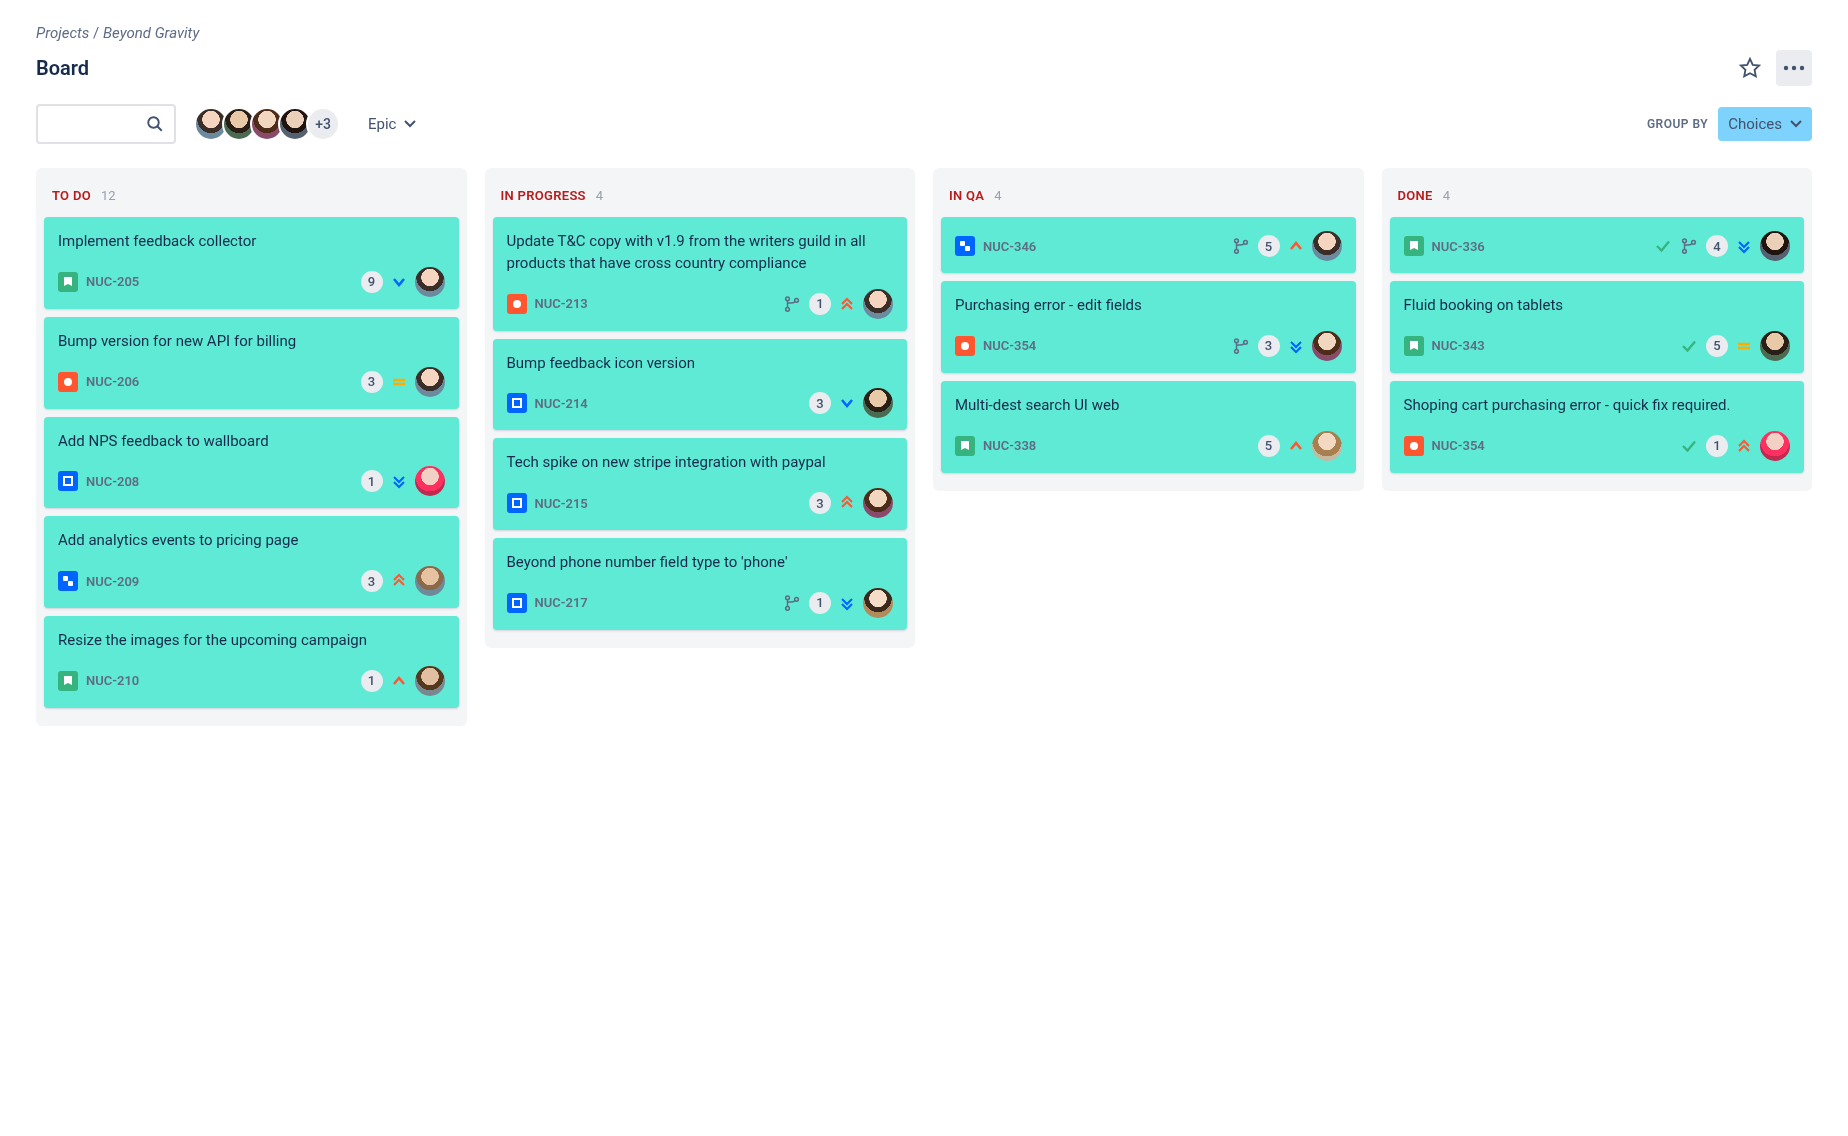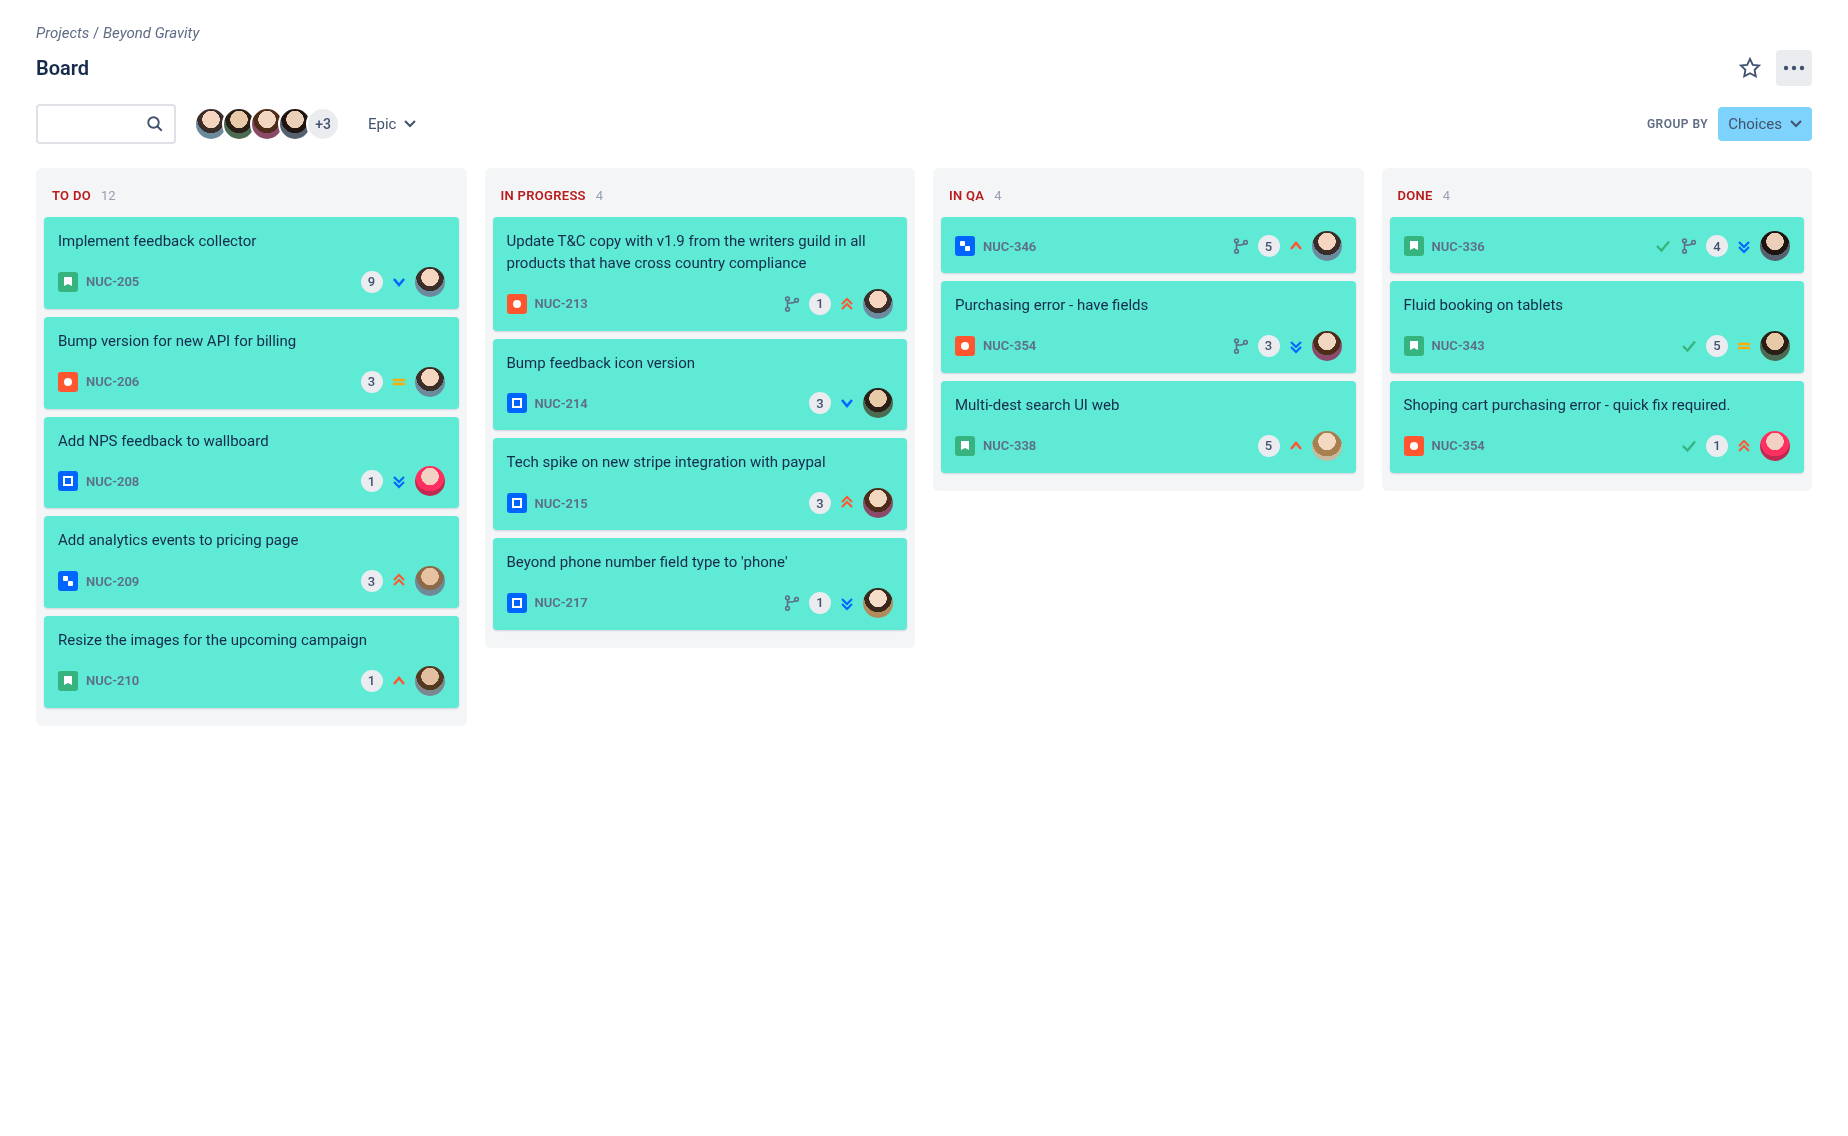--- a/index.html
+++ b/index.html
@@ -380,21 +380,21 @@
             <span>
               <svg width="16" height="16" viewBox="0 0 16 16" fill="none" stroke="#FF5630" stroke-width="2.5">
                 <polyline points="3 11 8 5 13 11"></polyline>
               </svg>
             </span>
             <span class="avatar av1"></span>
           </div>
       </div>
       </div>
       <div class="card">
-      <div class="card-title">Purchasing error - have fields</div>
+      <div class="card-title">Purchasing error - edit fields</div>
       <div class="card-footer">
         <div class="card-left">
           <span><div class="issue-type" style="background:#FF5630">
                 <svg width="12" height="12" viewBox="0 0 12 12" fill="#fff">
                   <circle cx="6" cy="6" r="4"></circle>
                 </svg>
               </div></span>
           <span class="issue-key">NUC-354</span>
         </div>
         <div class="card-right">

